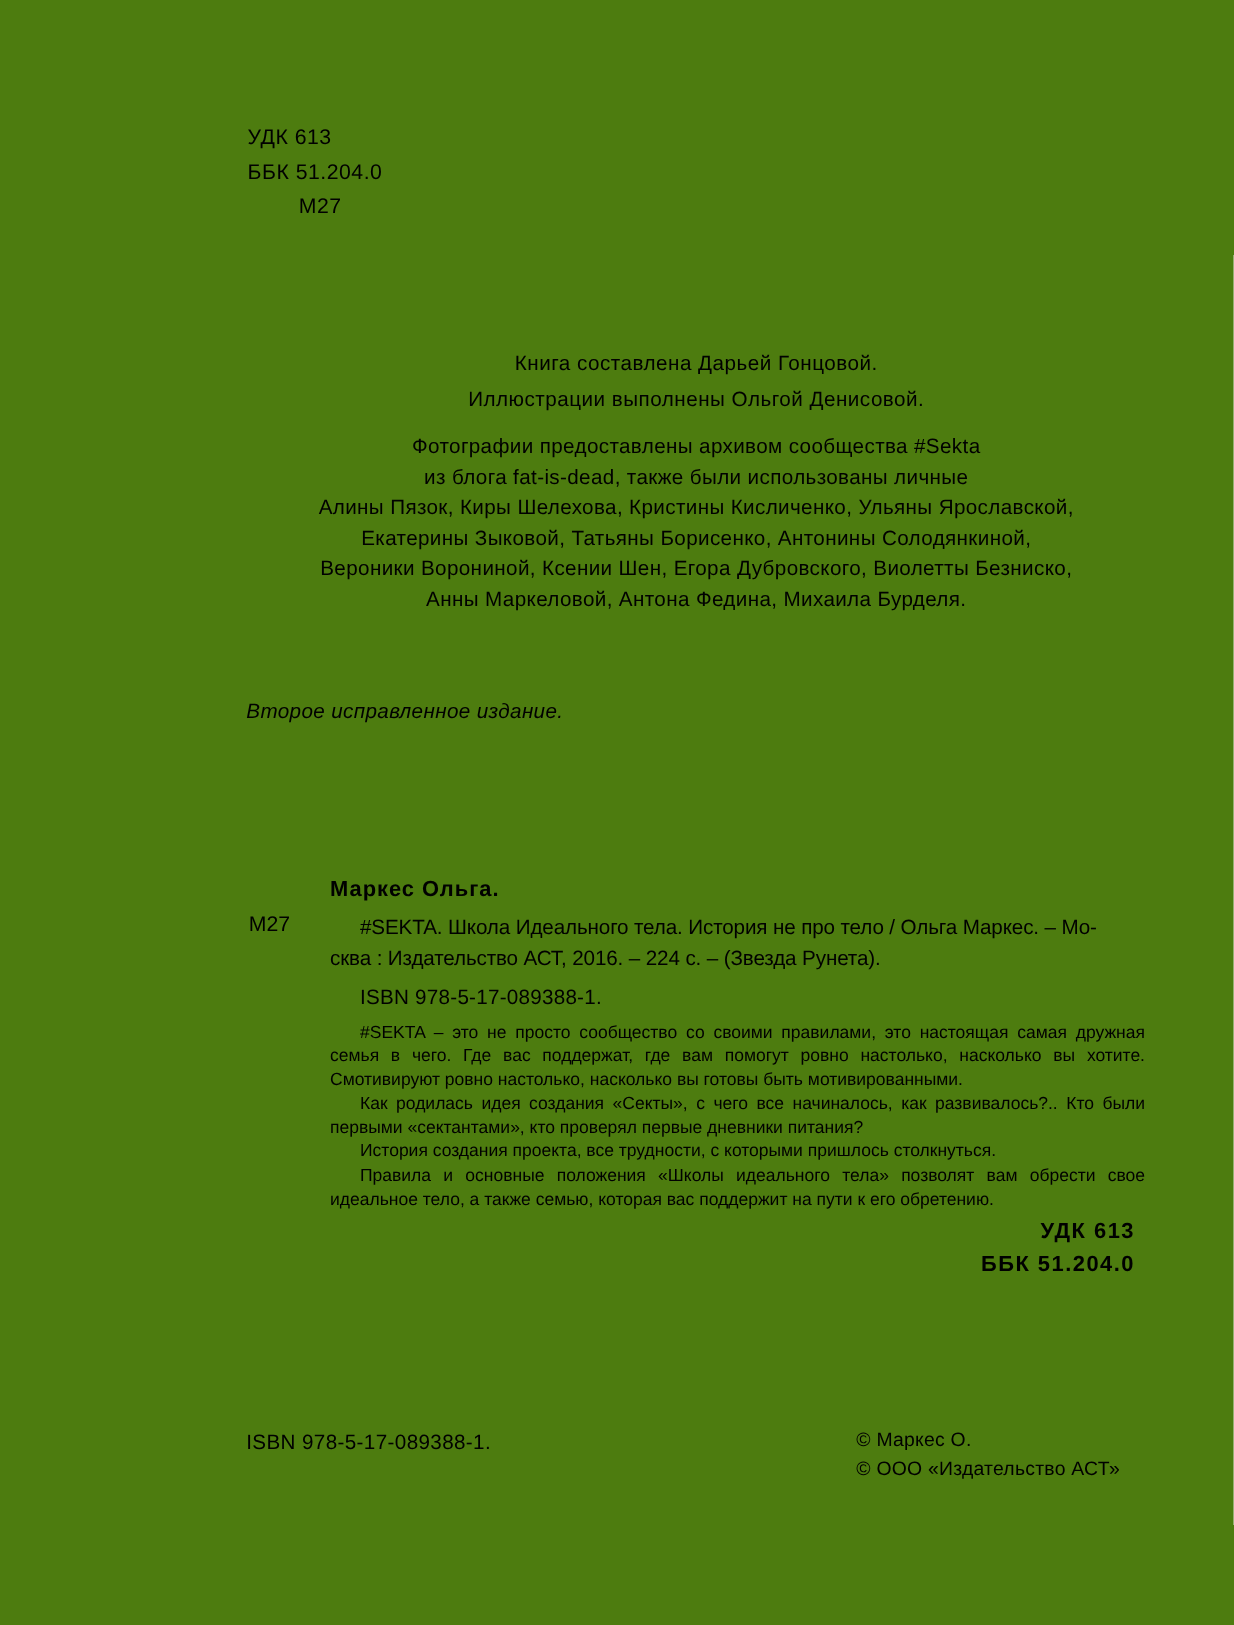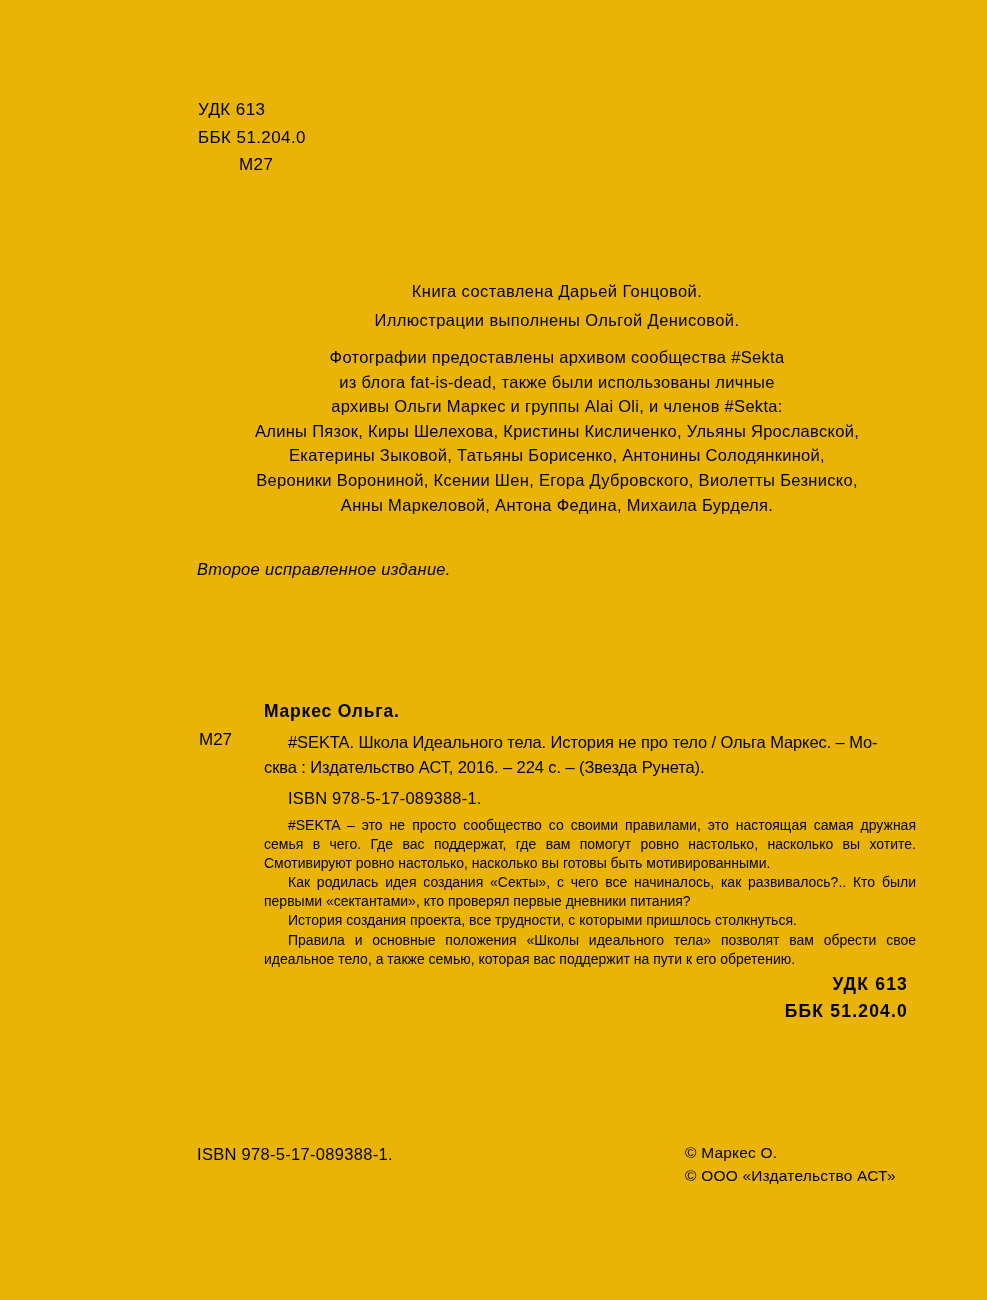--- a/index.html
+++ b/index.html
@@ -4,21 +4,21 @@
 <style>
   html, body {
     margin: 0;
     padding: 0;
     background: #ffffff;
   }
   .page {
     position: relative;
     width: 987px;
     height: 1300px;
-    background: #eab308;
+    background: #4d7c0f;
     color: #000000;
     font-family: "Liberation Sans", sans-serif;
     overflow: hidden;
   }
   
   .top-codes {
     position: absolute;
     left: 198px;
     top: 96px;
     font-size: 17px;
@@ -150,21 +150,20 @@
   </div>
 
   <div class="credits">
     <div>Книга составлена Дарьей Гонцовой.</div>
     <div>Иллюстрации выполнены Ольгой Денисовой.</div>
   </div>
 
   <div class="photo-credits">
     <div>Фотографии предоставлены архивом сообщества #Sekta</div>
     <div>из блога fat-is-dead, также были использованы личные</div>
-    <div>архивы Ольги Маркес и группы Alai Oli, и членов #Sekta:</div>
     <div>Алины Пязок, Киры Шелехова, Кристины Кисличенко, Ульяны Ярославской,</div>
     <div>Екатерины Зыковой, Татьяны Борисенко, Антонины Солодянкиной,</div>
     <div>Вероники Ворониной, Ксении Шен, Егора Дубровского, Виолетты Безниско,</div>
     <div>Анны Маркеловой, Антона Федина, Михаила Бурделя.</div>
   </div>
 
   <div class="edition-note">Второе исправленное издание.</div>
 
   <div class="author-heading">Маркес Ольга.</div>
 

